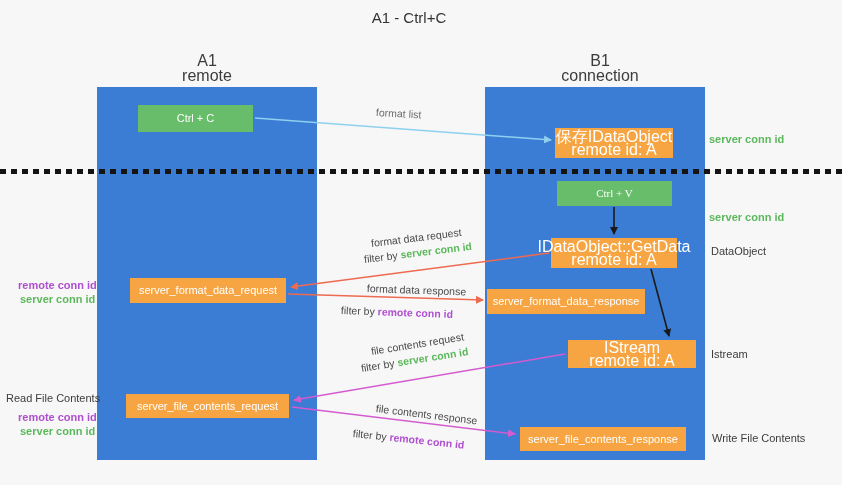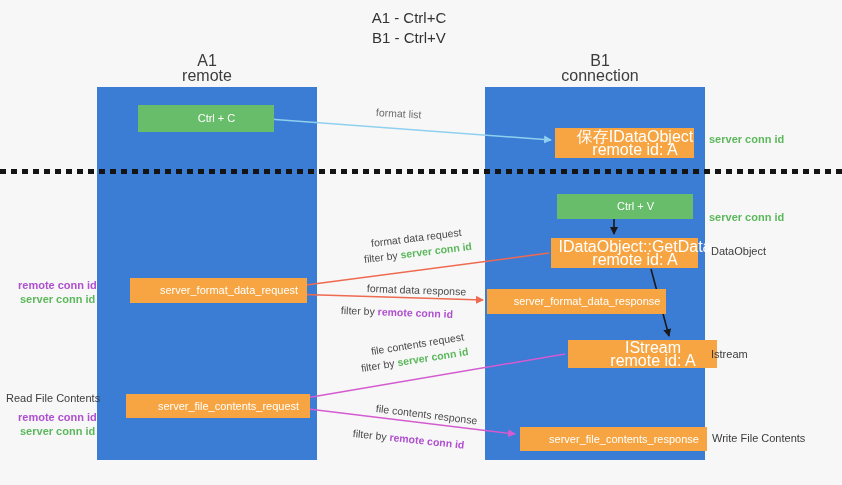--- a/index.html
+++ b/index.html
@@ -4,40 +4,39 @@
 <style>
   html,body{margin:0;padding:0;background:#f7f7f7;font-family:"Liberation Sans",sans-serif;}
   .canvas{position:relative;width:842px;height:485px;background:#f7f7f7;overflow:hidden;}
   .title{position:absolute;left:309px;top:8px;width:200px;text-align:center;
          font-size:15px;color:#333;line-height:20px;}
   .hdr{position:absolute;width:100px;text-align:center;font-size:16px;color:#3c3c3c;line-height:15px;}
   .lifeline{position:absolute;top:87px;width:220px;height:373px;background:#3b7cd5;}
   .dotted{position:absolute;left:0;top:169px;width:842px;height:5px;
           background:repeating-linear-gradient(90deg,#141414 0 6px,transparent 6px 11px);}
   .box{position:absolute;display:flex;flex-direction:column;align-items:center;justify-content:center;
-       color:#fff;text-align:center;font-size:11px;line-height:13px;padding-left:21px;}
+       color:#fff;text-align:center;font-size:11px;line-height:13px;}
   .box .sub{font-size:16px;}
   .green-box{background:#67bd6a;}
   .orange-box{background:#f7a543;}
   .side-label{position:absolute;font-size:11px;font-weight:bold;white-space:nowrap;}
   .green-text{color:#5cb85c;}
   .purple-text{color:#b04fd0;}
   .plain-label{position:absolute;font-size:11px;color:#3c3c3c;white-space:nowrap;}
   .arrow-label{position:absolute;font-size:10.5px;color:#4a4a4a;white-space:nowrap;transform-origin:left center;}
   .arrow-label .bold{font-weight:bold;}
   svg.arrows{position:absolute;left:0;top:0;pointer-events:none;}
 </style>
 </head>
 <body>
 
 <div class="canvas">
 
   <div class="title">
     <div>A1 - Ctrl+C</div>
-    <div>B1 - Ctrl+V</div>
   </div>
 
   <div class="hdr" style="left:157px;top:53px;">
     <div>A1</div>
     <div>remote</div>
   </div>
   <div class="hdr" style="left:550px;top:53px;">
     <div>B1</div>
     <div>connection</div>
   </div>
@@ -73,21 +72,21 @@
 
   <div class="box green-box" style="left:138px;top:105px;width:115px;height:27px;">
     <div>Ctrl + C</div>
   </div>
 
   <div class="box orange-box" style="left:555px;top:128px;width:118px;height:30px;">
     <div class="sub">保存IDataObject</div>
     <div class="sub">remote id: A</div>
   </div>
 
-  <div class="box green-box" style="left:557px;top:194px;width:115px;height:25px;">
+  <div class="box green-box" style="left:557px;top:181px;width:115px;height:25px;font-family:Liberation Serif, serif;">
     <div>Ctrl + V</div>
   </div>
 
   <div class="box orange-box" style="left:551px;top:238px;width:126px;height:30px;">
     <div class="sub">IDataObject::GetData</div>
     <div class="sub">remote id: A</div>
   </div>
 
   <div class="box orange-box" style="left:130px;top:278px;width:156px;height:25px;">
     <div>server_format_data_request</div>

